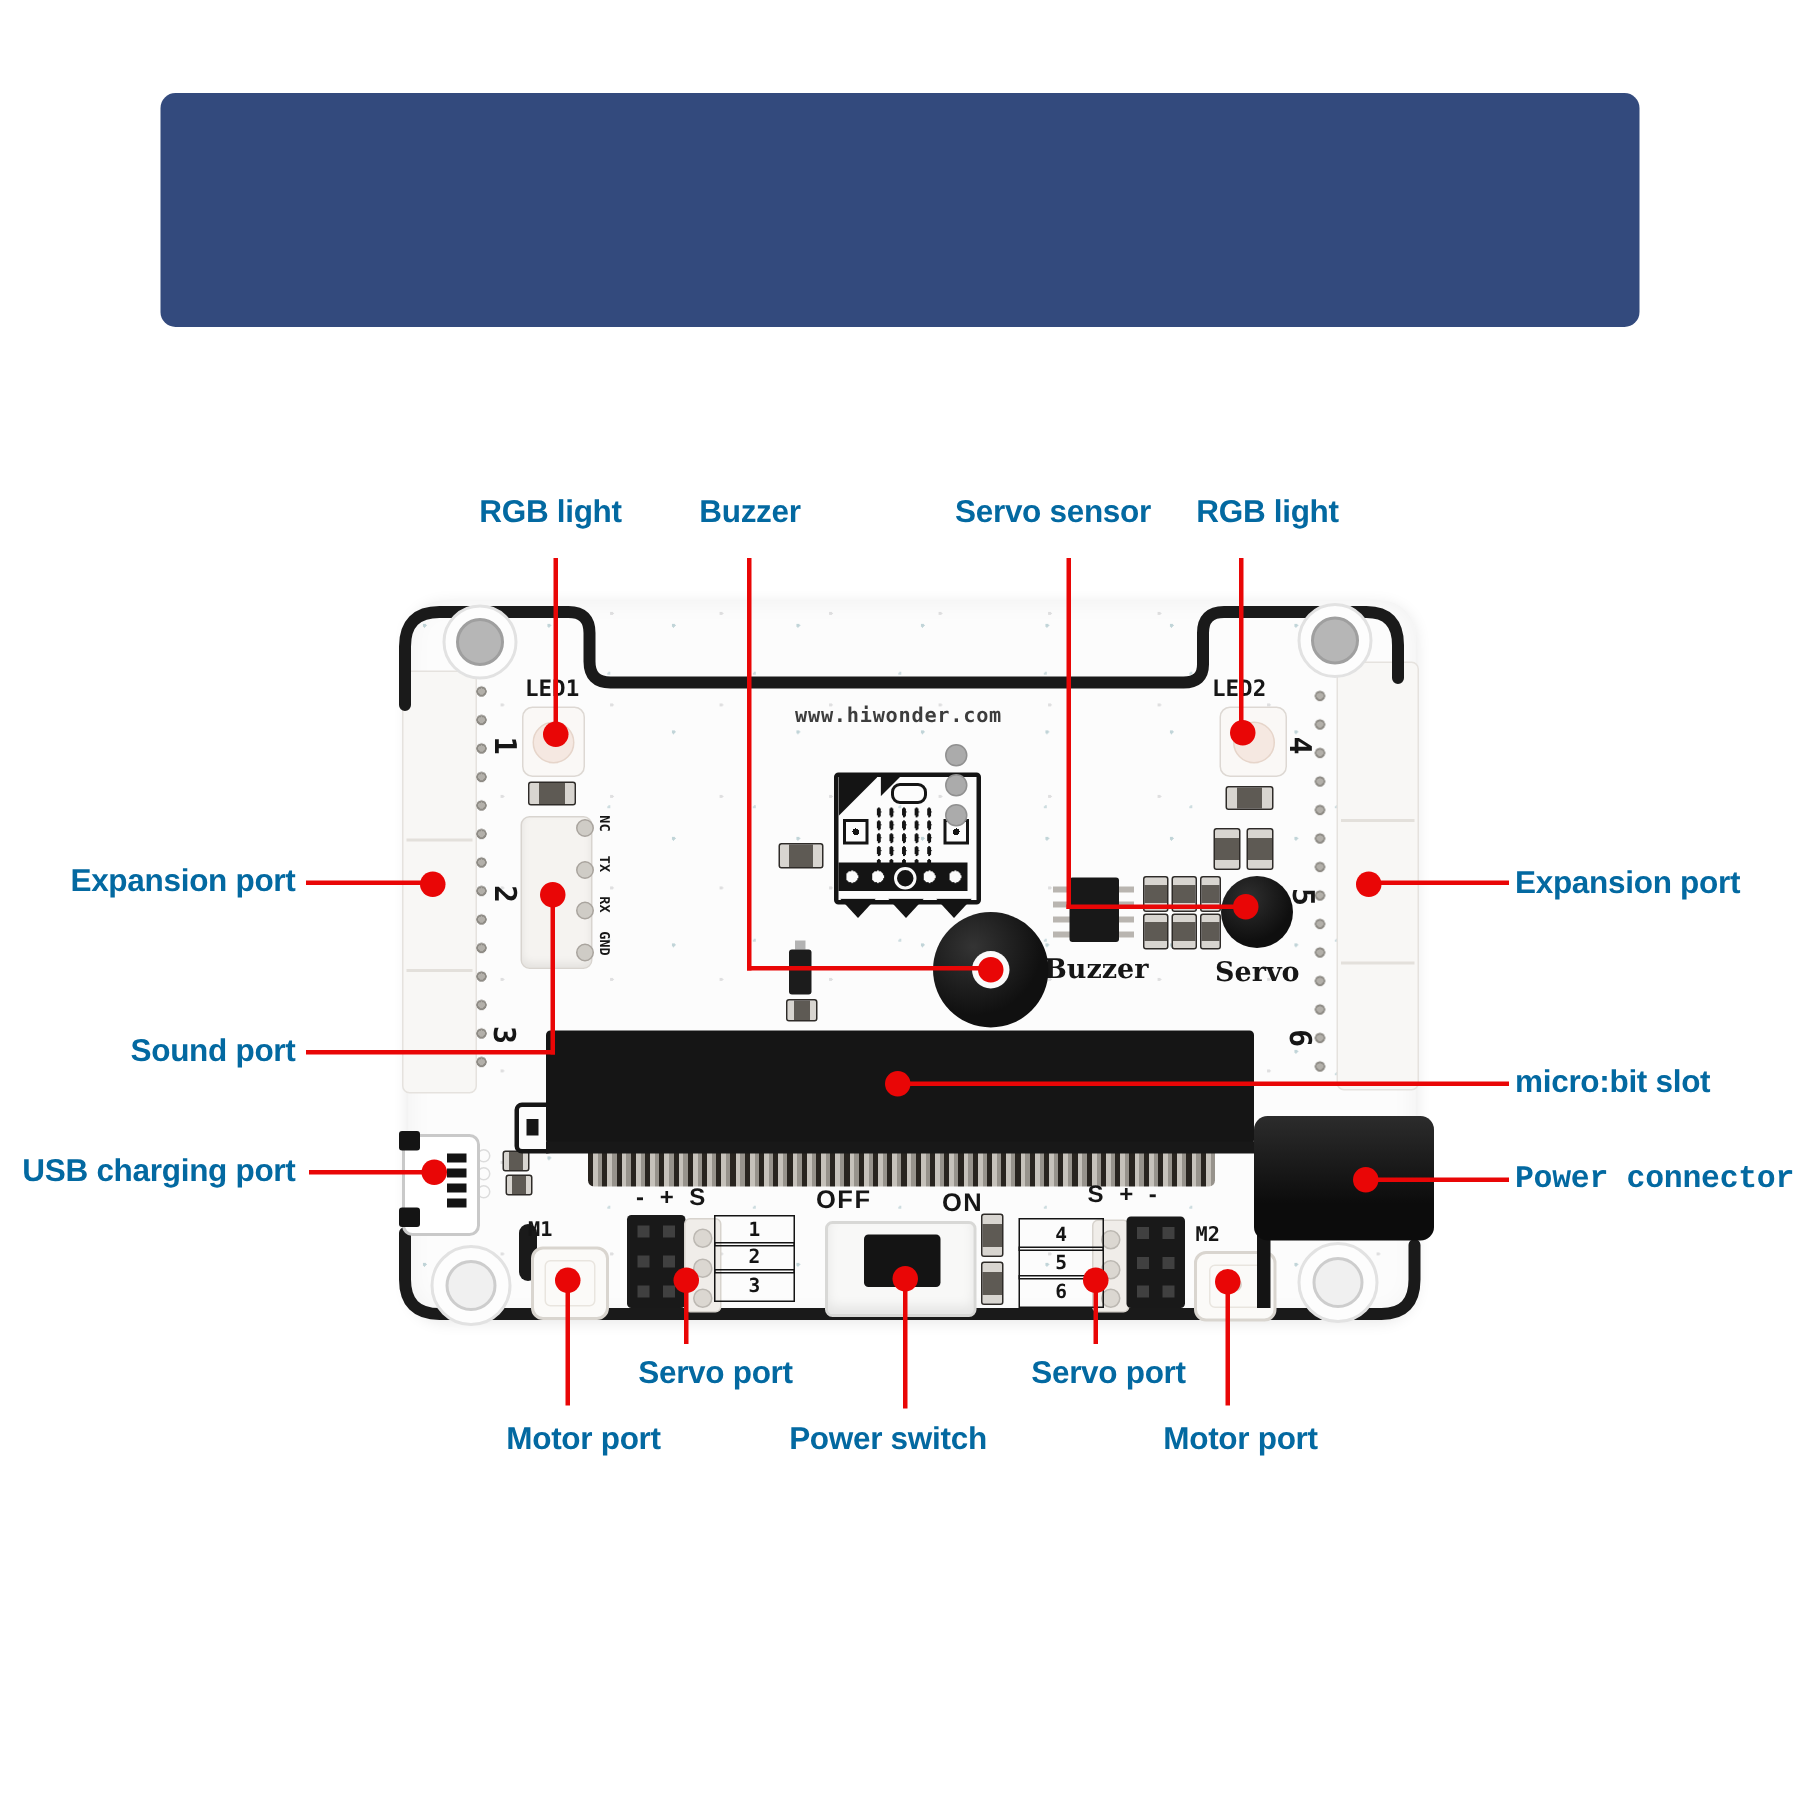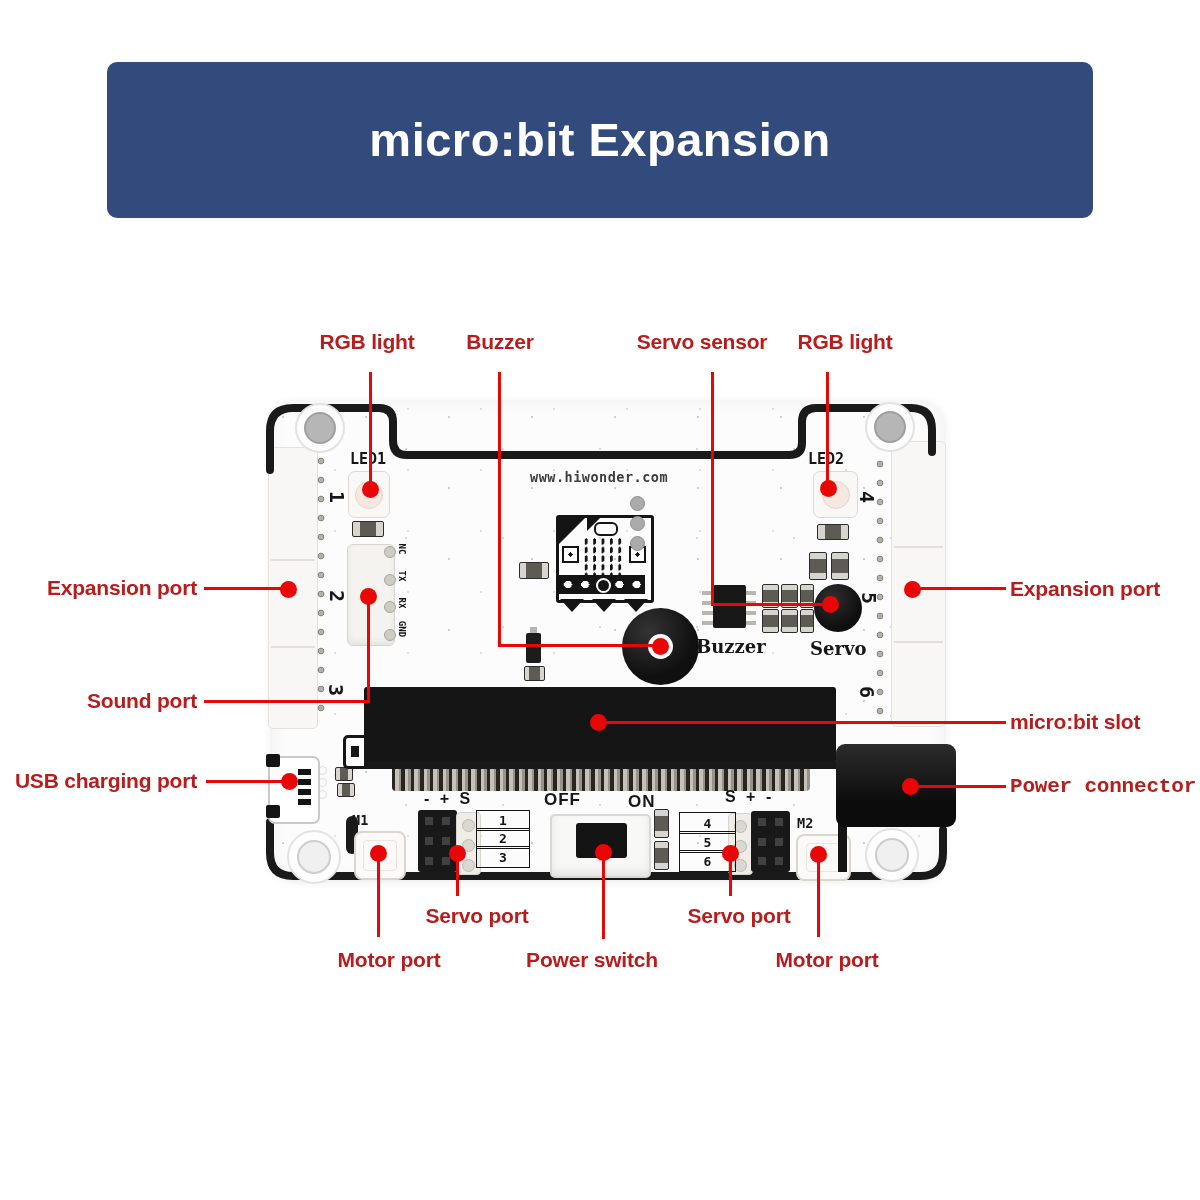--- a/index.html
+++ b/index.html
@@ -7,21 +7,21 @@
          font-family:"Liberation Sans",sans-serif;}
   .abs{position:absolute;}
 
   
   .banner{position:absolute;left:107px;top:62px;width:986px;height:156px;border-radius:10px;
           background:var(--banner_bg,#334a7d);display:flex;flex-direction:column;align-items:center;
           justify-content:center;}
   .banner .t{color:#ffffff;font-weight:700;font-size:47px;line-height:58px;letter-spacing:.5px;text-align:center;}
 
   
-  .lbl{position:absolute;font-size:21px;font-weight:700;color:#b91c1c;letter-spacing:-.2px;white-space:nowrap;}
+  .lbl{position:absolute;font-size:21px;font-weight:700;color:#0369a1;letter-spacing:-.2px;white-space:nowrap;}
   .lbl.c{transform:translateX(-50%);}
   .lbl.r{text-align:right;}
 
   
   .lv{position:absolute;width:3px;background:var(--leader_red,#e90606);z-index:40;}
   .lh{position:absolute;height:3px;background:var(--leader_red,#e90606);z-index:40;}
   .ldot{position:absolute;width:17px;height:17px;border-radius:50%;background:var(--leader_red,#e90606);z-index:41;}
 
   
   .board{position:absolute;left:272px;top:400px;width:672px;height:478px;border-radius:24px;
@@ -93,21 +93,20 @@
 
   .via{position:absolute;width:13px;height:13px;border-radius:50%;background:#ababab;border:1.5px solid #909090;z-index:7;}
   .faintc{position:absolute;border-radius:50%;border:1.5px solid #dcdcdc;z-index:7;}
 </style>
 </head>
 <body>
 
 <div id="stage">
 
   <div class="banner">
-    <div class="t">micro:bit Expansion</div>
   </div>
 
   <div class="board"></div>
 
   <div class="housing" style="left:268px;top:447px;width:48px;height:280px;">
     <div class="seam" style="top:111px;"></div>
     <div class="seam" style="top:198px;"></div>
   </div>
   <div class="housing" style="left:891px;top:441px;width:53px;height:284px;">
     <div class="seam" style="top:104px;"></div>

